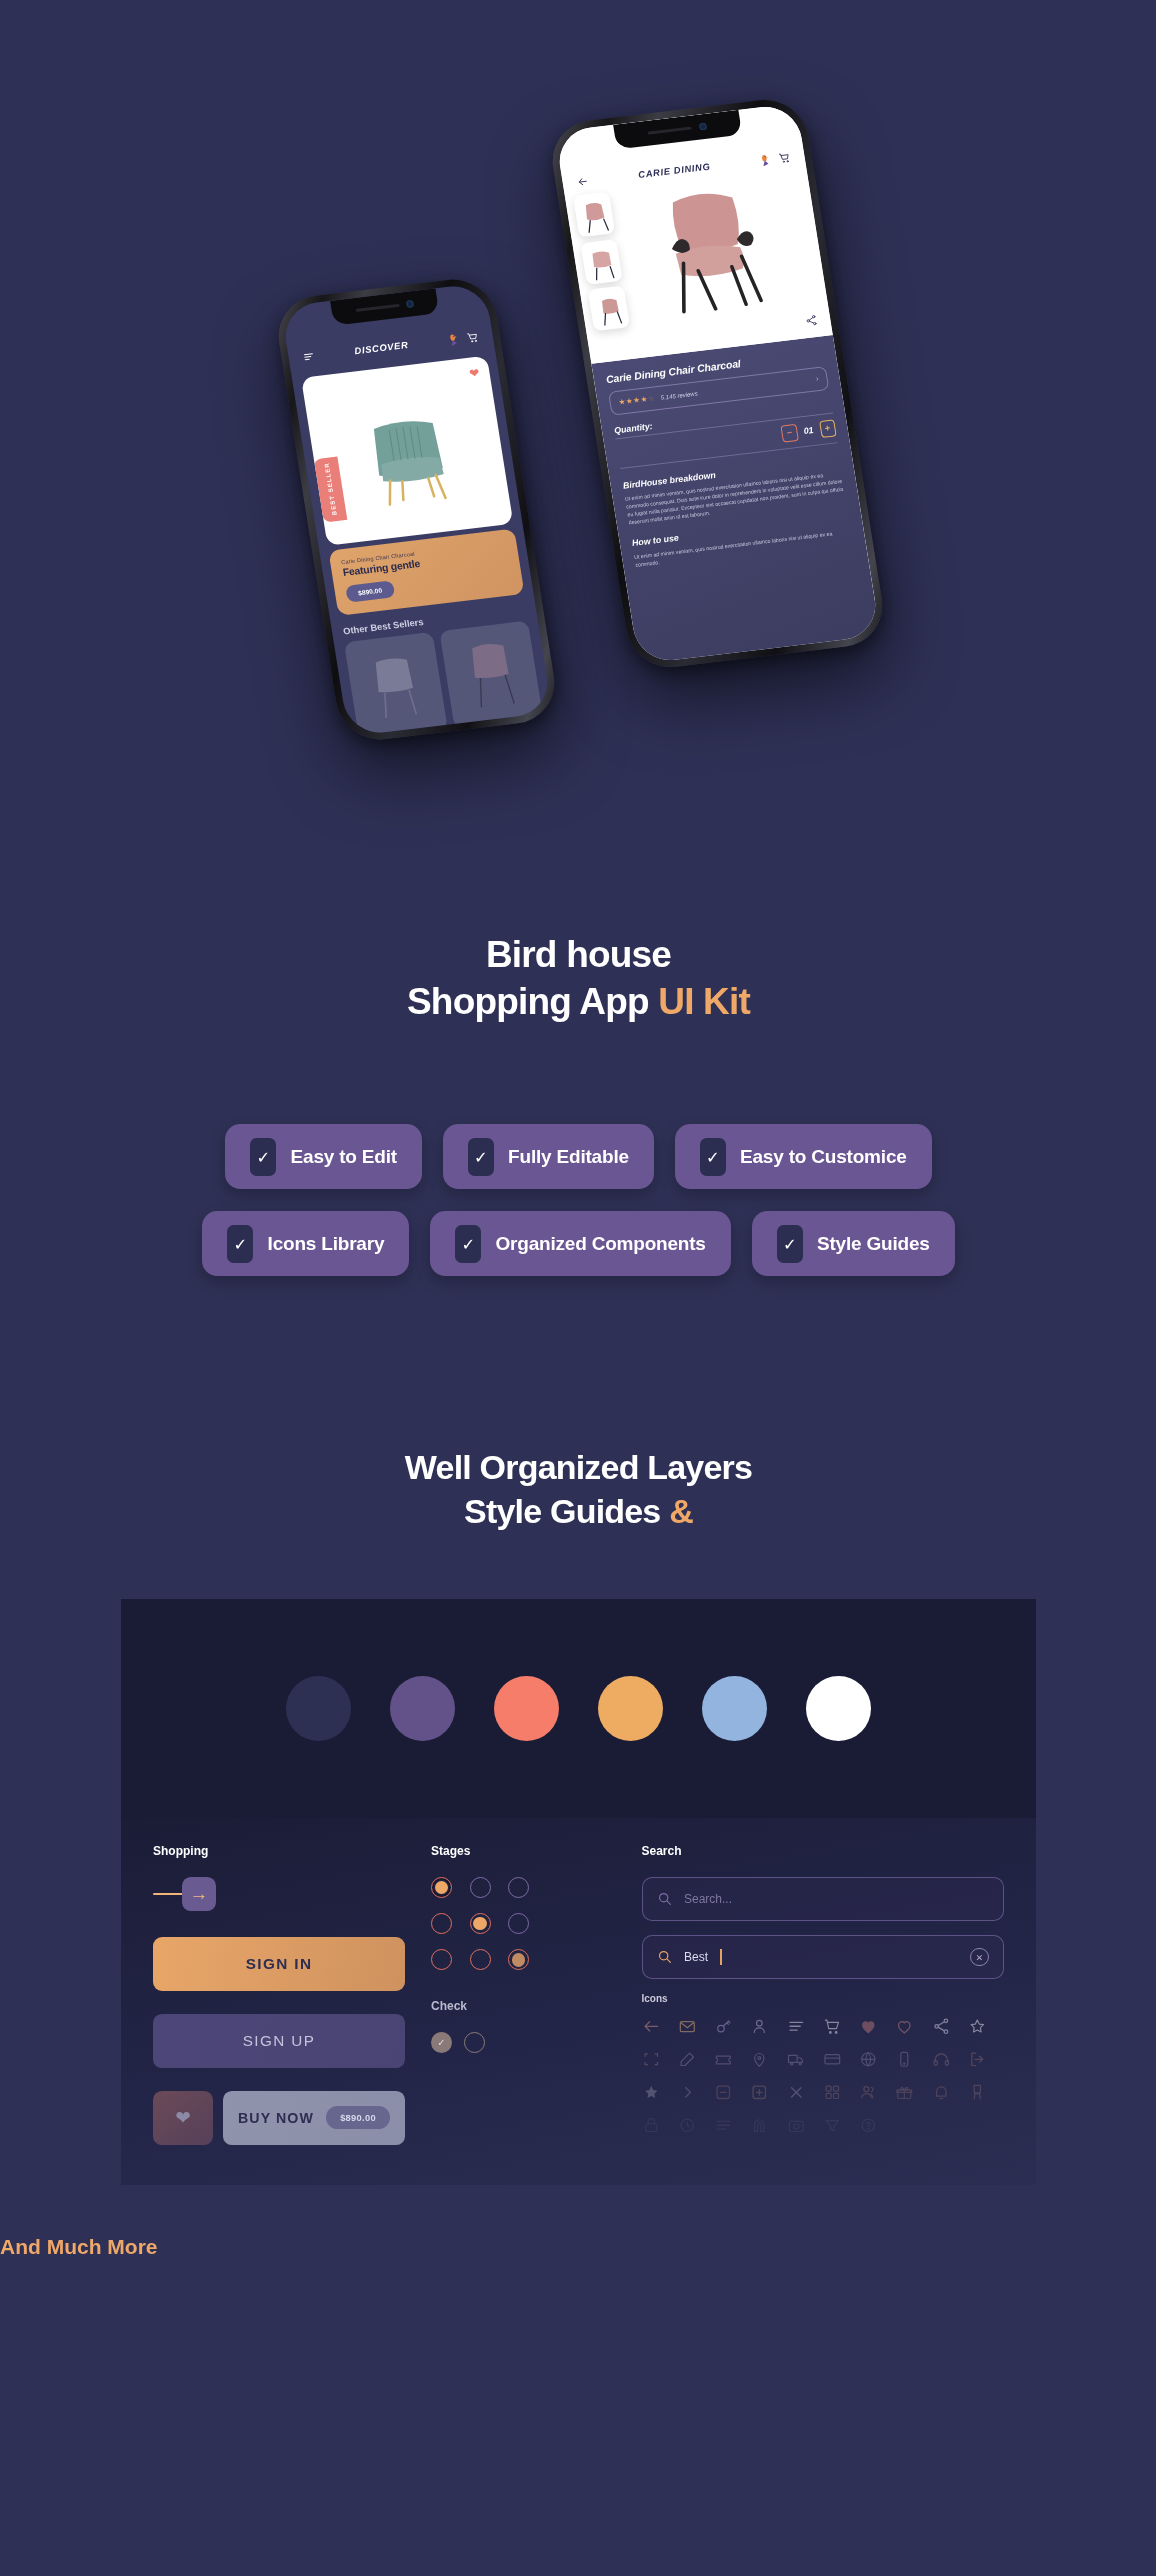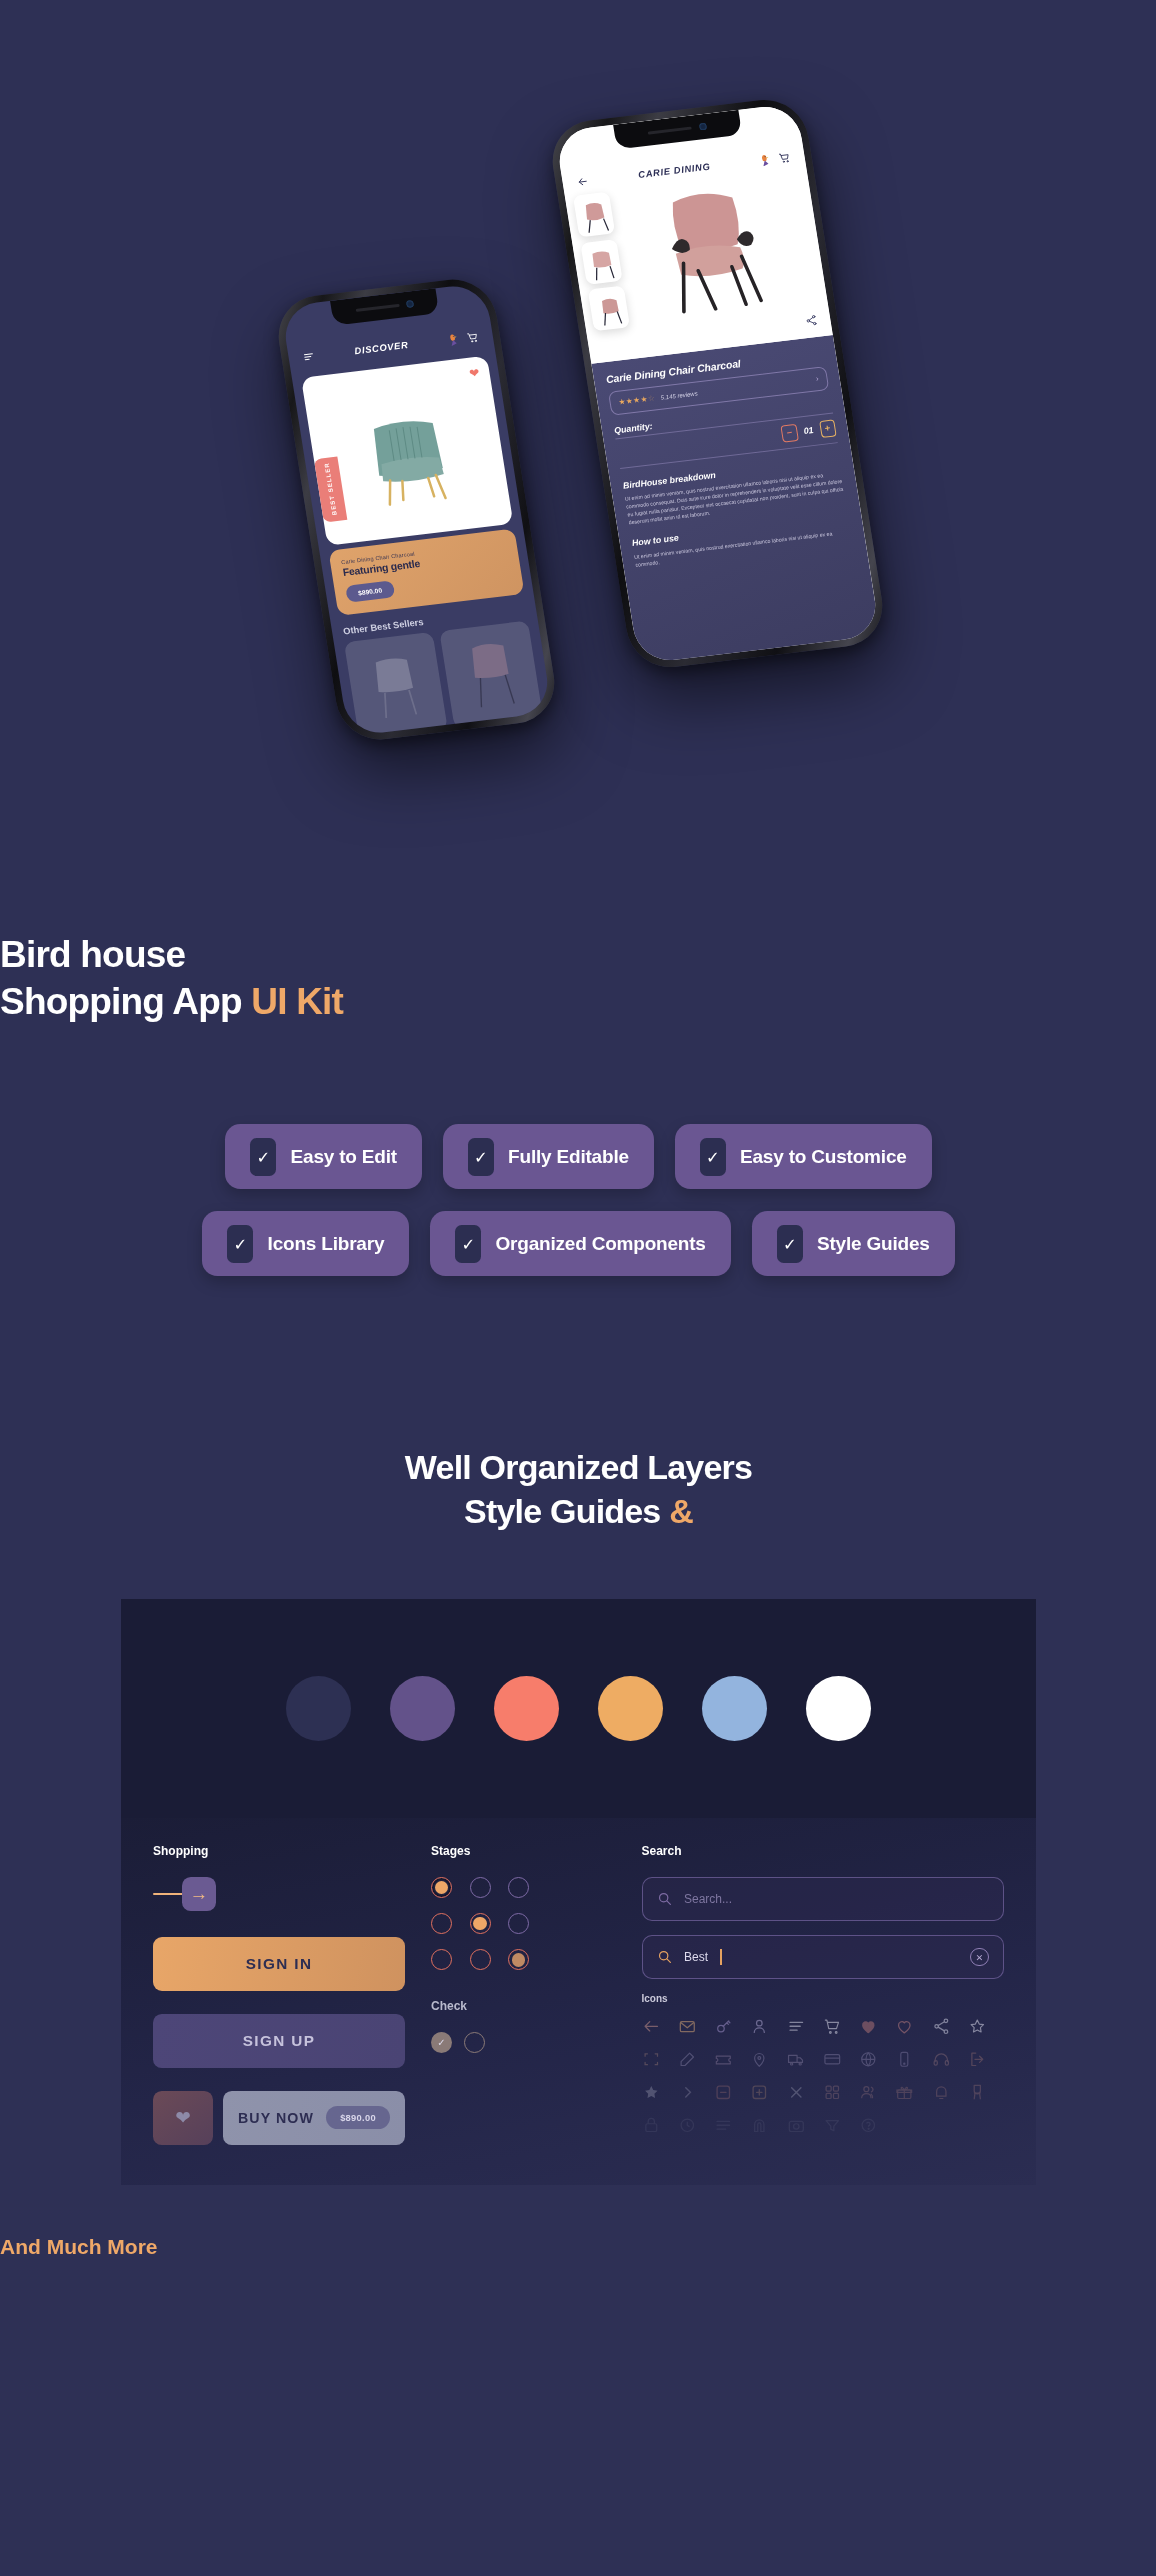--- a/index.html
+++ b/index.html
@@ -141,21 +141,21 @@
     padding: 5.5px 0; margin-top: 3.3px;
   }
   .qbox { width: 15.3px; height: 17.5px; border-radius: 3.8px; display: flex; align-items: center; justify-content: center; font-size: 9.3px; font-weight: bold; }
   .qminus { border: 1.1px solid #e27a63; color: #e27a63; }
   .qplus { border: 1.1px solid #e5b163; color: #e5b163; }
   .qval { font-size: 8.8px; font-weight: bold; font-style: italic; }
   .sec-h { margin-top: 12px; font-size: 8.8px; font-weight: bold; font-style: italic; }
   .sec-p { margin-top: 4.4px; font-size: 5.2px; line-height: 1.55; color: #c9c6dd; }
 
   
-  .title-block { text-align: left; margin-top: 5.5px; }
+  .title-block { text-align: center; margin-top: 5.5px; }
   .title-line { font-size: 37px; font-weight: bold; letter-spacing: -0.8px; line-height: 1.28; }
   .accent { color: #efa868; }
 
   
   .badges { width: 821px; margin: 99px auto 0 auto; }
   .badge-row { display: flex; justify-content: center; gap: 21px; margin-bottom: 22px; }
   .badge {
     background: #6a5692;
     border-radius: 15.3px;
     height: 65px;
@@ -207,21 +207,21 @@
   .btn-primary {
     height: 54px; border-radius: 9px;
     background: linear-gradient(100deg,#e8a668,#cf925f);
     color: #2d2d52; font-size: 15.3px; font-weight: bold; letter-spacing: 1.4px;
     display: flex; align-items: center; justify-content: center;
     margin-bottom: 23px;
   }
   .btn-secondary {
     height: 54px; border-radius: 8.8px;
     background: linear-gradient(100deg,#4d4678,#4a4474);
-    color: #c6c2dc; font-size: 15.3px; font-weight: bold; letter-spacing: 1.4px;
+    color: #c6c2dc; font-size: 15.3px; font-weight: normal; letter-spacing: 1.4px;
     display: flex; align-items: center; justify-content: center;
     margin-bottom: 23px;
   }
   .buy-row { display: flex; gap: 10px; }
   .heart-btn {
     width: 60px; height: 54px; border-radius: 8.8px;
     background: linear-gradient(140deg,#6b4a57,#56405a);
     display: flex; align-items: center; justify-content: center;
     color: #8d8aa8; font-size: 18.6px;
   }

